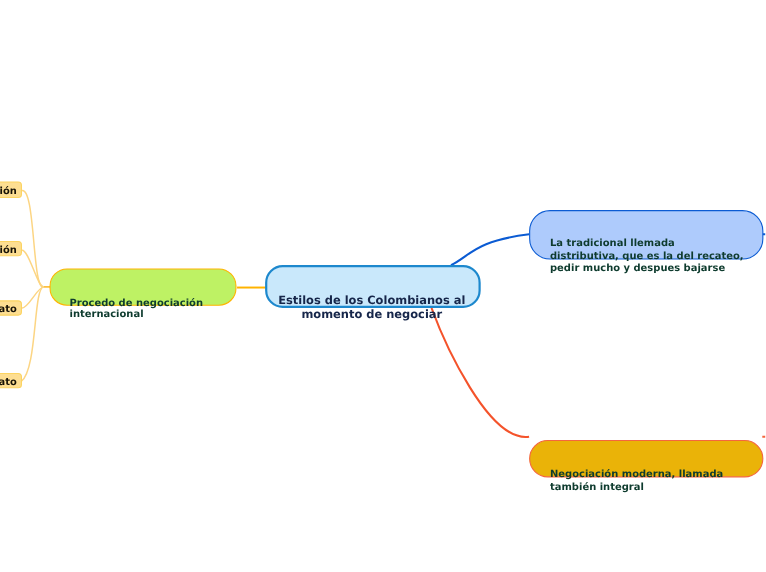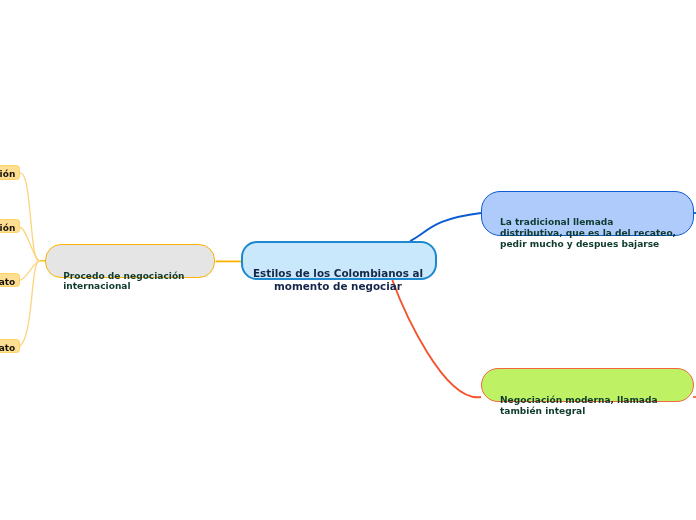--- a/index.html
+++ b/index.html
@@ -12,31 +12,31 @@
   .node .txt{font-weight:bold;white-space:pre-line;margin-top:34px;}
 
   
   #central{left:241px;top:241px;width:196px;height:39px;border:2.5px solid #1d88cd;
            background:#c9e8fb;border-radius:16px;justify-content:center;}
   #central .txt{color:#16264a;font-size:10.4px;line-height:12.85px;text-align:center;
                 padding-top:5.2px;padding-right:2px;}
 
   
   #yellow{left:45px;top:244px;width:170px;height:34px;border:1.8px solid #ffb300;
-          background:#e5e5e5;border-radius:16px;}
+          background:#bef264;border-radius:16px;}
   #yellow .txt{color:#0e3b2e;font-size:9.05px;line-height:10.6px;
                padding-left:17.2px;padding-top:6.8px;}
 
   #bluenode{left:481px;top:191px;width:213px;height:45px;border:1.8px solid #0b5bd3;
             background:#aecbfc;border-radius:19px;}
   #bluenode .txt{color:#0e3b2e;font-size:9.05px;line-height:10.8px;
                  padding-left:18px;padding-top:5.6px;}
 
-  #salmon{left:481px;top:368px;width:213px;height:34px;border:1.8px solid #f4663e;
-          background:#bef264;border-radius:17px;}
+  #salmon{left:481px;top:400px;width:213px;height:34px;border:1.8px solid #f4663e;
+          background:#eab308;border-radius:17px;}
   #salmon .txt{color:#0e3b2e;font-size:9.05px;line-height:10.9px;
                padding-left:18px;padding-top:7.6px;}
 
   
   .leaf{position:absolute;left:-26px;width:45.6px;box-sizing:border-box;
         background:#fdde92;border:1px solid #fcd461;border-radius:3.5px;
         color:#171206;font-size:9px;font-weight:bold;line-height:17px;
         height:14.6px;text-align:right;padding-right:3.3px;
         overflow:hidden;white-space:nowrap;}
 </style>

